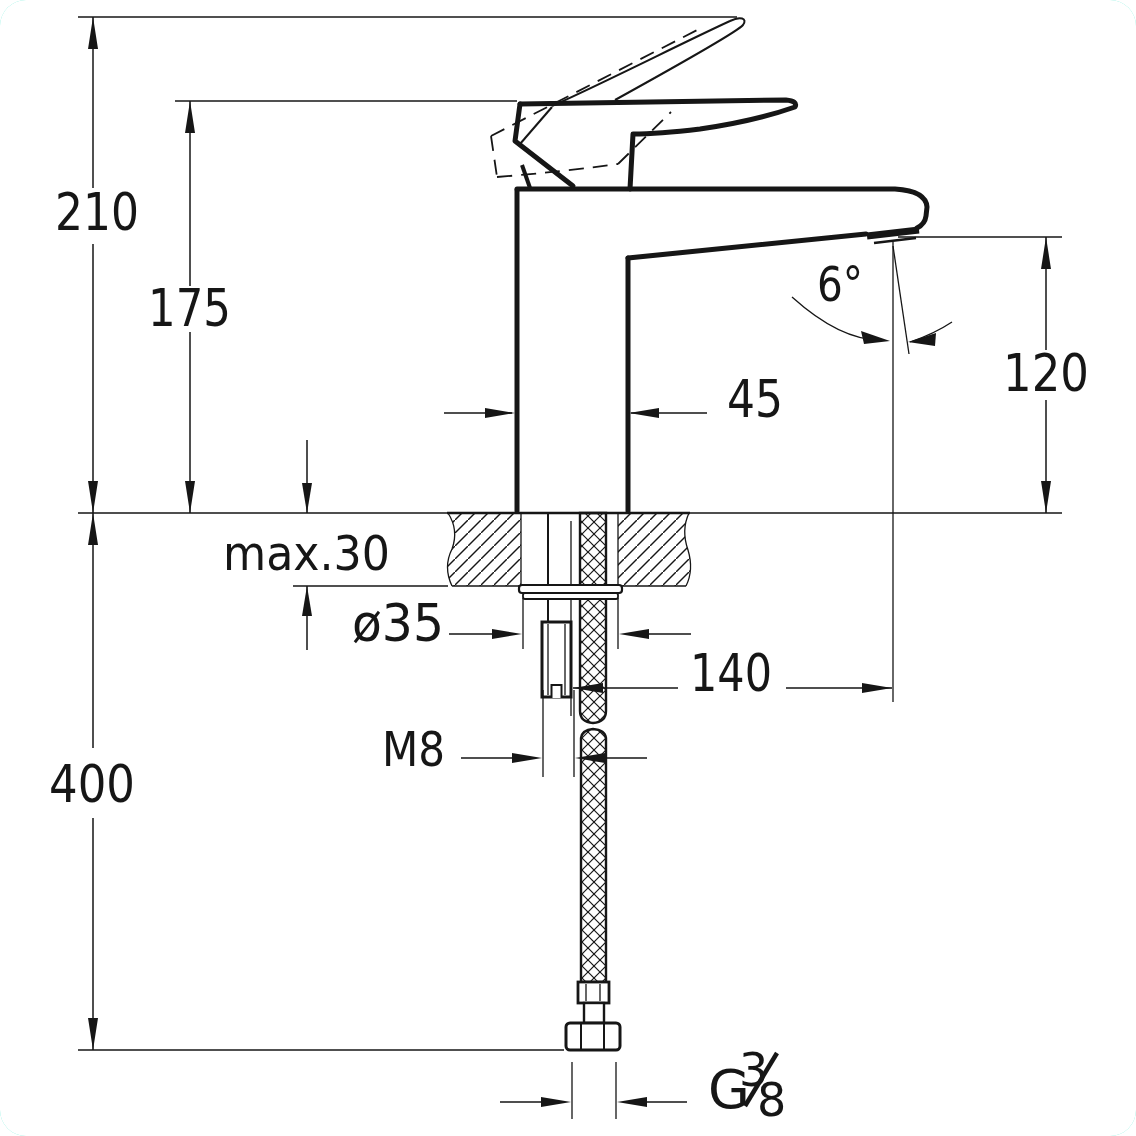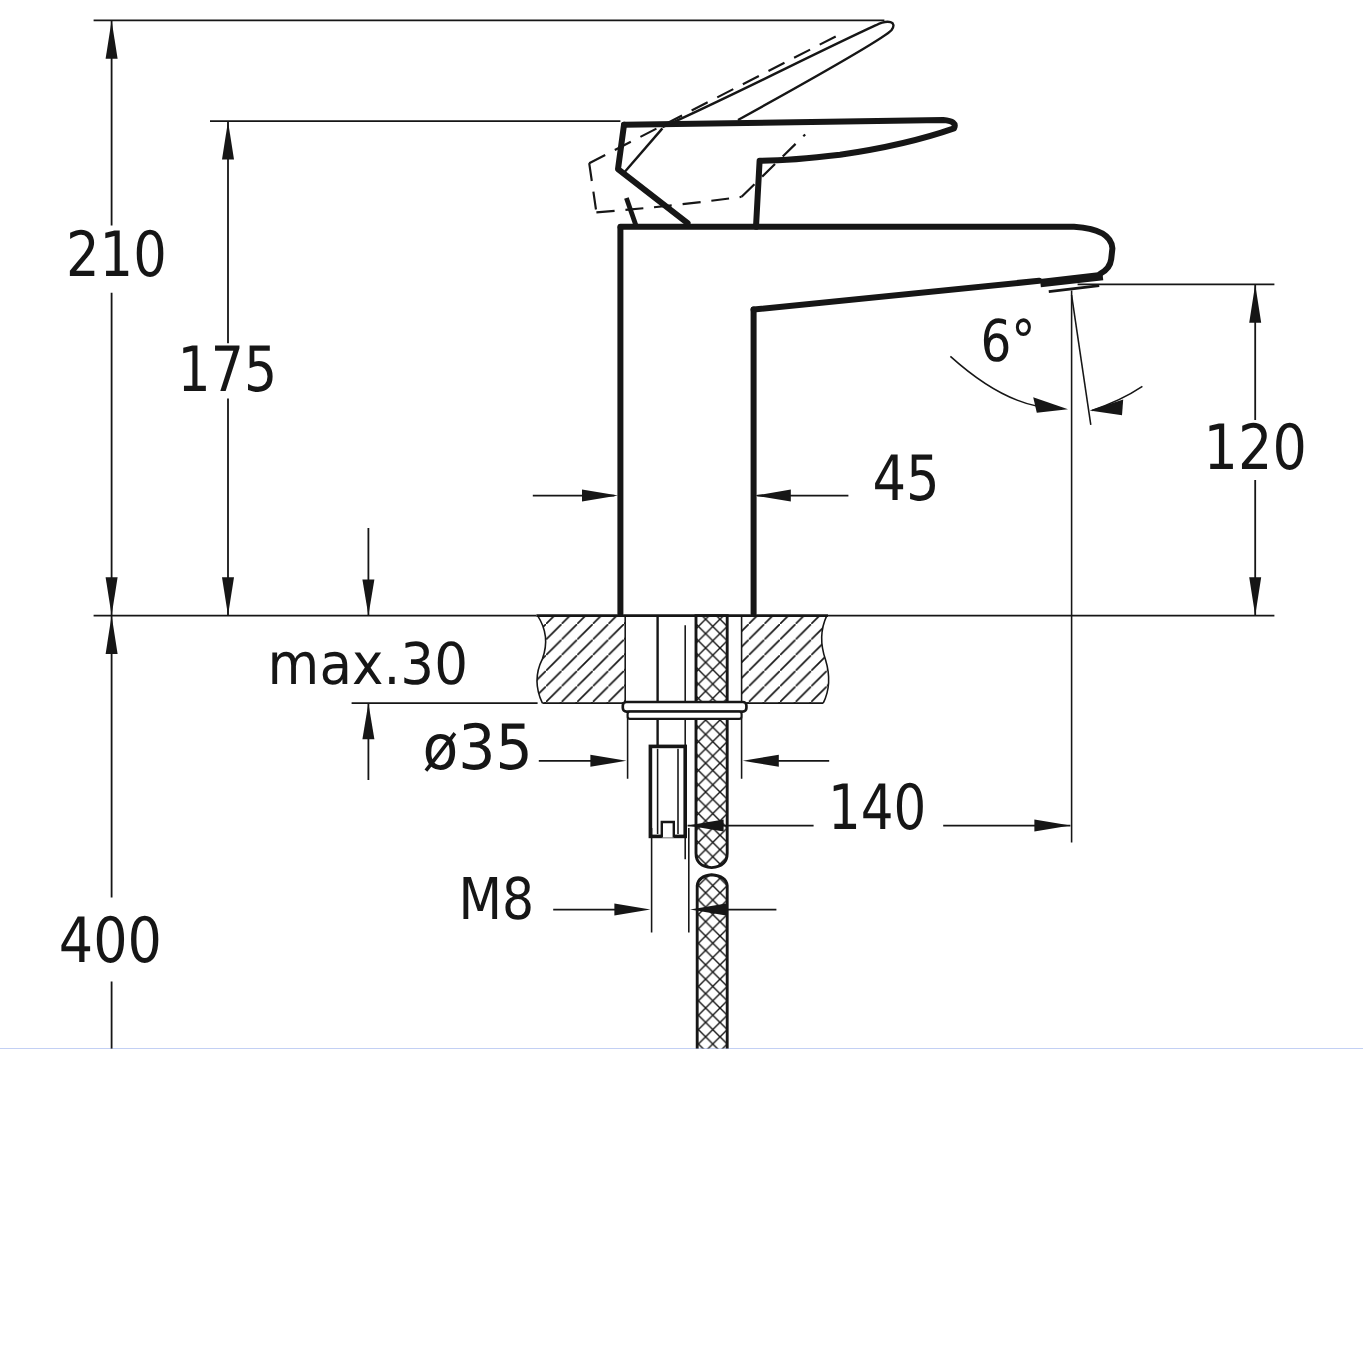--- a/index.html
+++ b/index.html
@@ -1,16 +1,16 @@
 <!DOCTYPE html>
 <html><head>
 <meta charset="utf-8">
 <style>
   html,body{margin:0;padding:0;background:#ffffff;}
-  .stage{width:1136px;height:874px;position:relative;background:#1d4ed8;overflow:hidden;}
+  .stage{width:1136px;height:1136px;position:relative;background:#5eead4;overflow:hidden;border-radius:26px;}
   svg{display:block;}
   text{font-family:"DejaVu Sans","Liberation Sans",sans-serif;fill:#161616;}
   .dim{font-size:52px;}
   .dim-s{font-size:48px;}
   .ln{stroke:#161616;stroke-width:1.5;fill:none;}
   .ln-thin{stroke:#161616;stroke-width:1.3;fill:none;}
   .ln-med{stroke:#161616;stroke-width:2.4;fill:none;}
   .thick{stroke:#161616;stroke-width:5;fill:none;stroke-linecap:round;stroke-linejoin:round;}
   .dash{stroke:#161616;stroke-width:1.8;fill:none;stroke-dasharray:15 9;}
   .thin-part{stroke:#161616;stroke-width:2;fill:none;}

